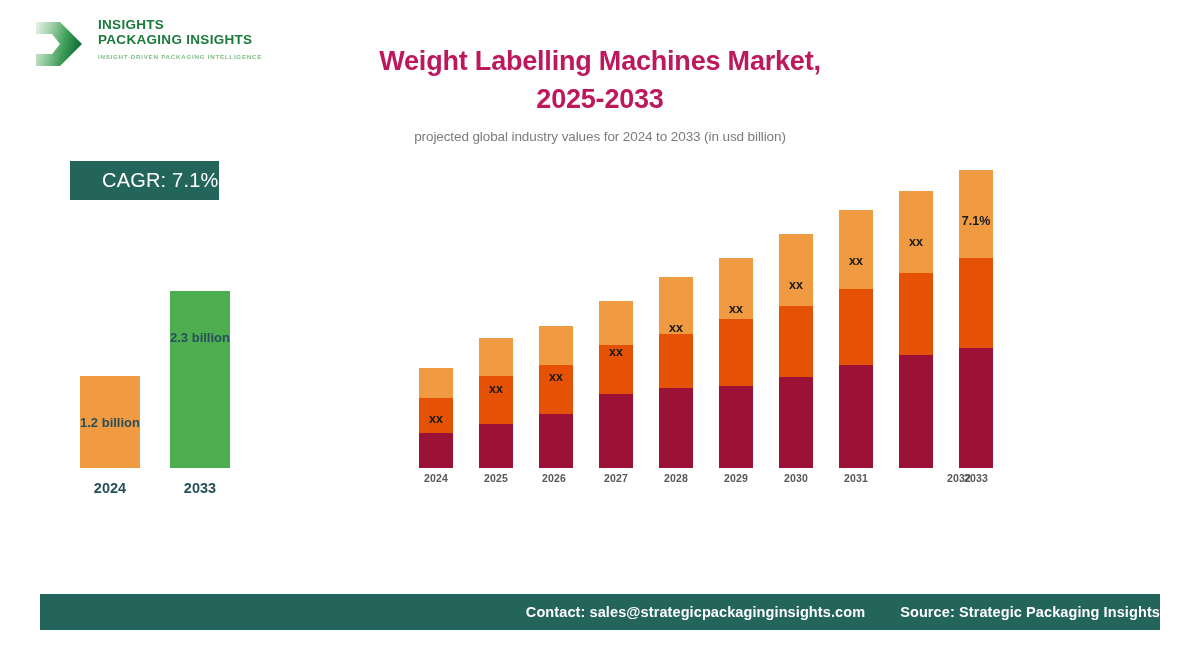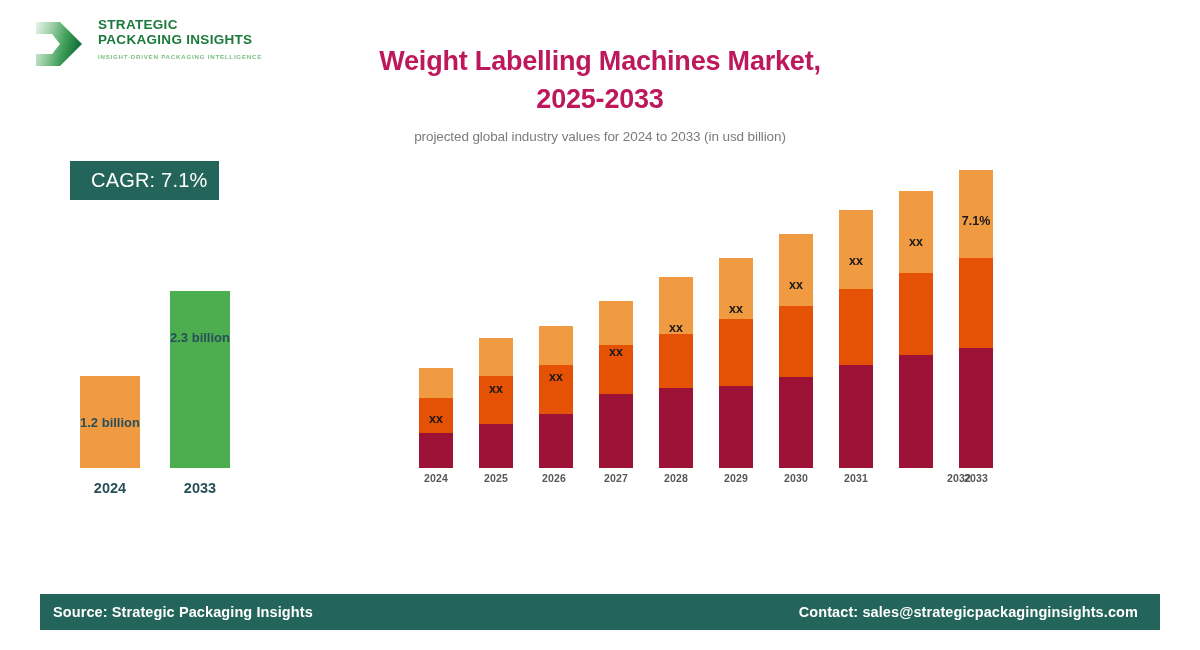--- a/index.html
+++ b/index.html
@@ -29,21 +29,21 @@
   #main-title {
     font-size:27px; font-weight:bold; color:#28505a;
     line-height:38px; letter-spacing:-0.2px;
   }
   #subtitle { font-size:13.5px; color:#7b7b7b; margin-top:11px; letter-spacing:-0.1px; }
 
   
   #cagr-badge {
     position:absolute; left:70px; top:161px; width:149px; height:39px;
     background:#23655a; color:#ffffff;
-    display:flex; align-items:center; padding-left:21px;
+    display:flex; align-items:center; padding-left:32px;
     font-size:20px; letter-spacing:0.2px;
   }
 
   
   #left-chart { position:absolute; left:0; top:0; width:300px; height:580px; }
   .lc-bar { position:absolute; bottom:112px; }
   .lc-value {
     position:absolute; width:140px; text-align:center;
     font-size:13px; font-weight:bold; color:#28505a;
   }
@@ -91,21 +91,21 @@
           <stop offset="35%" stop-color="#9dcfa7"></stop>
           <stop offset="70%" stop-color="#3f9e58"></stop>
           <stop offset="100%" stop-color="#13713a"></stop>
         </linearGradient>
       </defs>
       <path d="M2 2 L2 46 L26 46 L48 24 L26 2 Z" fill="url(#chevGrad)"></path>
       <path d="M2 14 L2 34 L18 34 L26 24 L18 14 Z" fill="#ffffff"></path>
     </svg>
   </div>
   <div id="logo-text">
-    <div class="logo-line" style="color: rgb(26, 122, 60);">STRATEGIC</div>
+    <div class="logo-line" style="color: rgb(26, 122, 60);">INSIGHTS</div>
     <div class="logo-line" style="color: rgb(26, 122, 60);">PACKAGING INSIGHTS</div>
     <div id="logo-tagline" style="color: rgb(124, 191, 132);">INSIGHT-DRIVEN PACKAGING INTELLIGENCE</div>
   </div>
 </div>
 
 <div id="title-block">
   <div id="main-title" style="color: #be185d;">
     <div>Weight Labelling Machines Market,</div>
     <div>2025-2033</div>
   </div>
@@ -192,15 +192,15 @@
     <div class="sb-group" style="left: 959px; width: 34px; height: 298px;">
       <div class="sb-seg" style="height: 88px; background: rgb(240, 154, 66);"></div>
       <div class="sb-seg" style="height: 90px; background: rgb(229, 82, 5);"></div>
       <div class="sb-seg" style="height: 120px; background: rgb(155, 18, 54);"></div>
     </div>
     <div class="sb-top-label" style="left: 941px; top: 214px;">7.1%</div>
     <div class="sb-year" style="left: 941px;">2033</div>
   </div>
 
 <div id="footer" style="background: rgb(35, 101, 90);">
+  <span id="footer-contact">Contact: sales@strategicpackaginginsights.com</span>
   <span id="footer-source">Source: Strategic Packaging Insights</span>
-  <span id="footer-contact">Contact: sales@strategicpackaginginsights.com</span>
 </div>
 
 </body></html>

